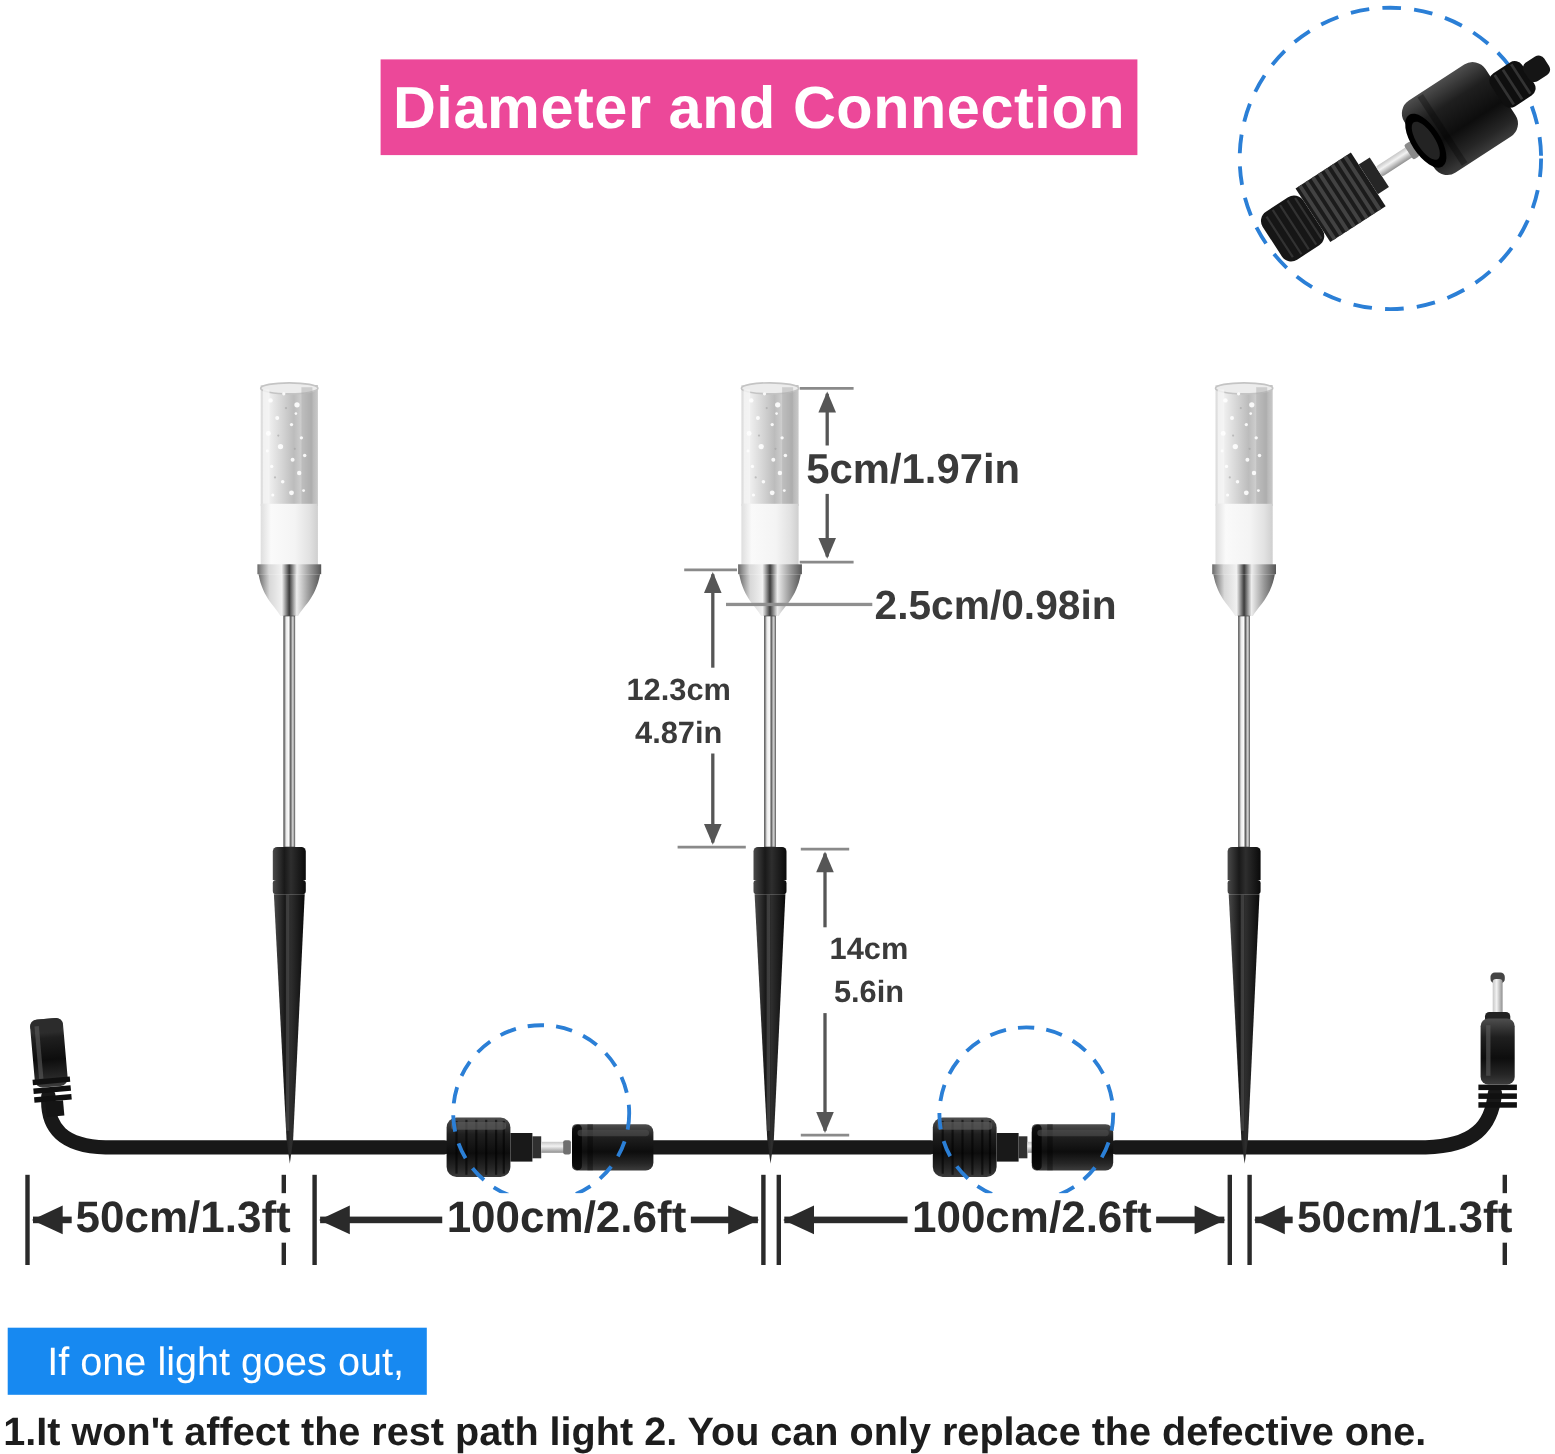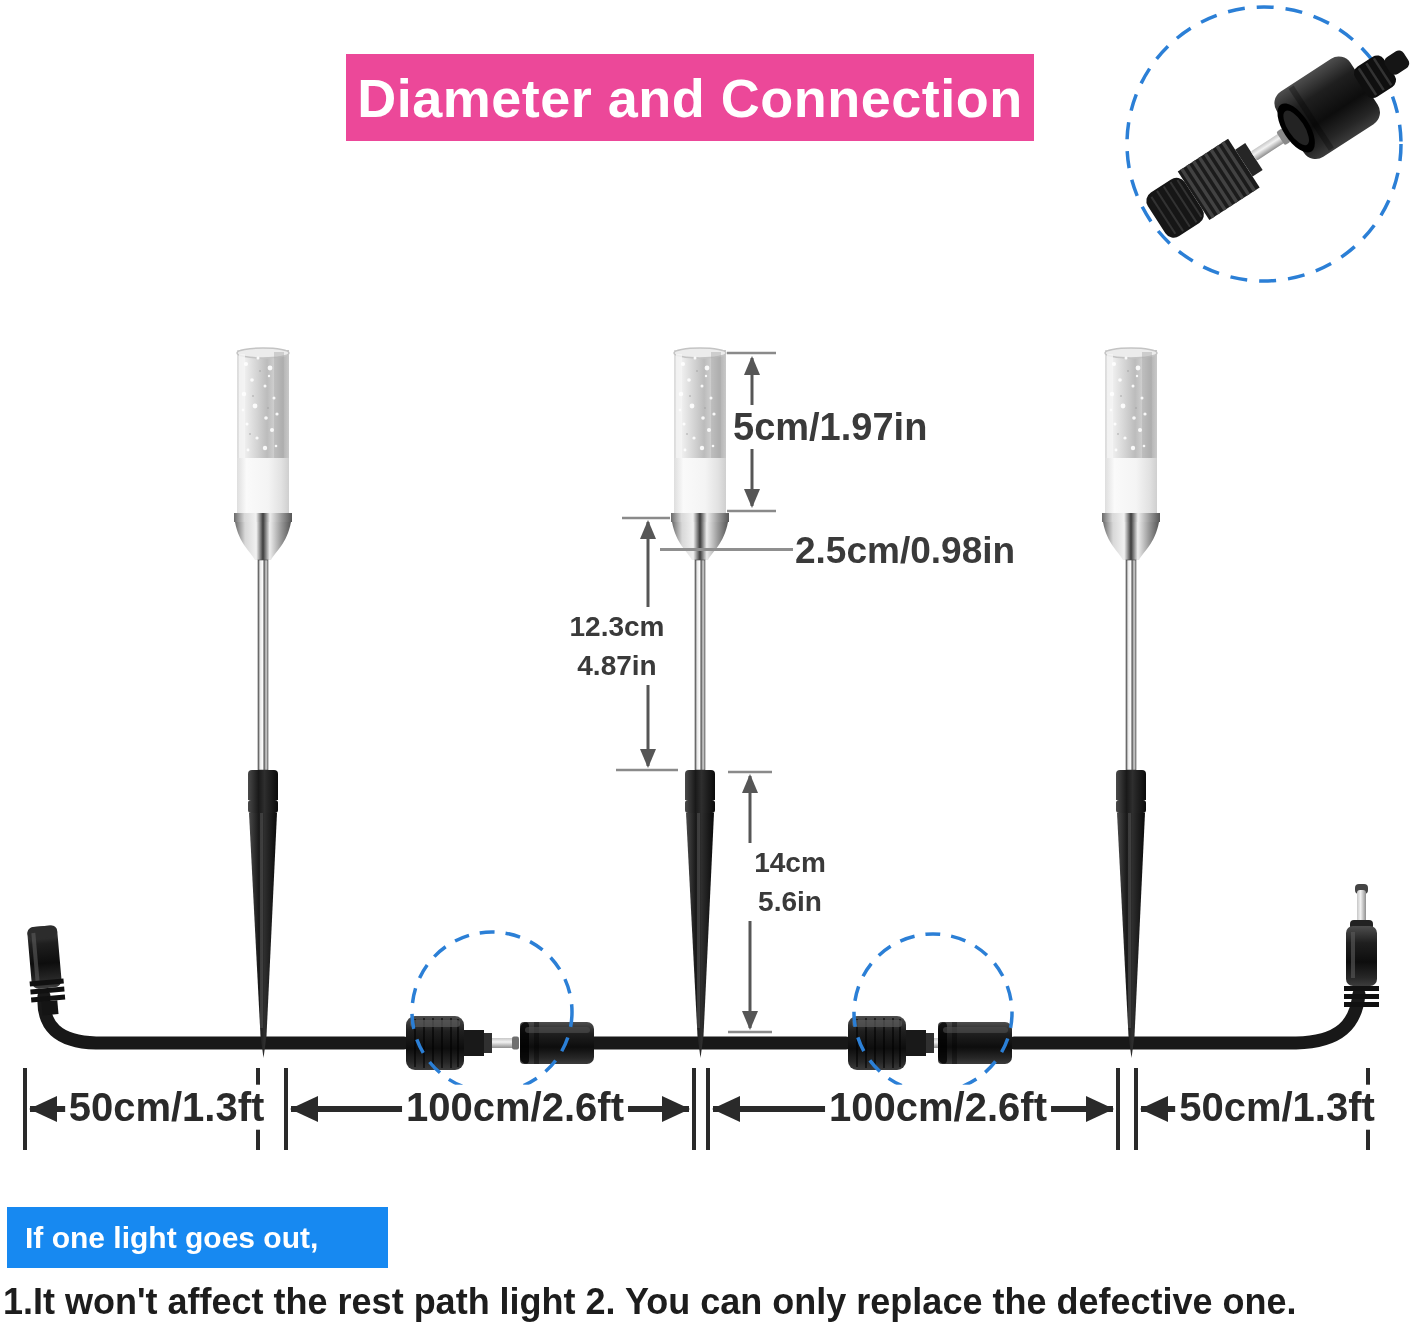--- a/index.html
+++ b/index.html
@@ -31,21 +31,21 @@
   .bdim .line{position:absolute;left:3px;right:3px;top:38px;height:6px;background:#2a2a2a;}
   .bdim .ah{position:absolute;width:0;height:0;top:28px;border-top:13px solid transparent;
             border-bottom:13px solid transparent;}
   .bdim .ah-l{left:2px;border-right:28px solid #2a2a2a;}
   .bdim .ah-r{right:2px;border-left:28px solid #2a2a2a;}
   .bdim .lbl{position:absolute;left:50%;top:50%;transform:translate(-50%,-54%);background:#ffffff;
              padding:0 4px;font-size:40px;font-weight:700;color:#2a2a2a;white-space:nowrap;z-index:2;margin-left:25px;}
 
   
   .foot-box{left:7px;top:1207px;width:381px;height:61px;background:#1789f1;display:flex;align-items:center;}
-  .foot-box span{color:#ffffff;font-size:30px;font-weight:700;padding-left:18px;white-space:nowrap;}
+  .foot-box span{color:#ffffff;font-size:36px;font-weight:400;padding-left:36px;white-space:nowrap;}
   .foot-note{left:3px;top:1281px;width:1408px;color:#1d1d1d;font-size:36px;font-weight:700;white-space:nowrap;}
 </style>
 </head>
 <body>
 
 <div id="canvas">
 
   <svg width="0" height="0" style="position:absolute" aria-hidden="true">
     <defs>
       <linearGradient id="gTube" x1="0" y1="0" x2="1" y2="0">

